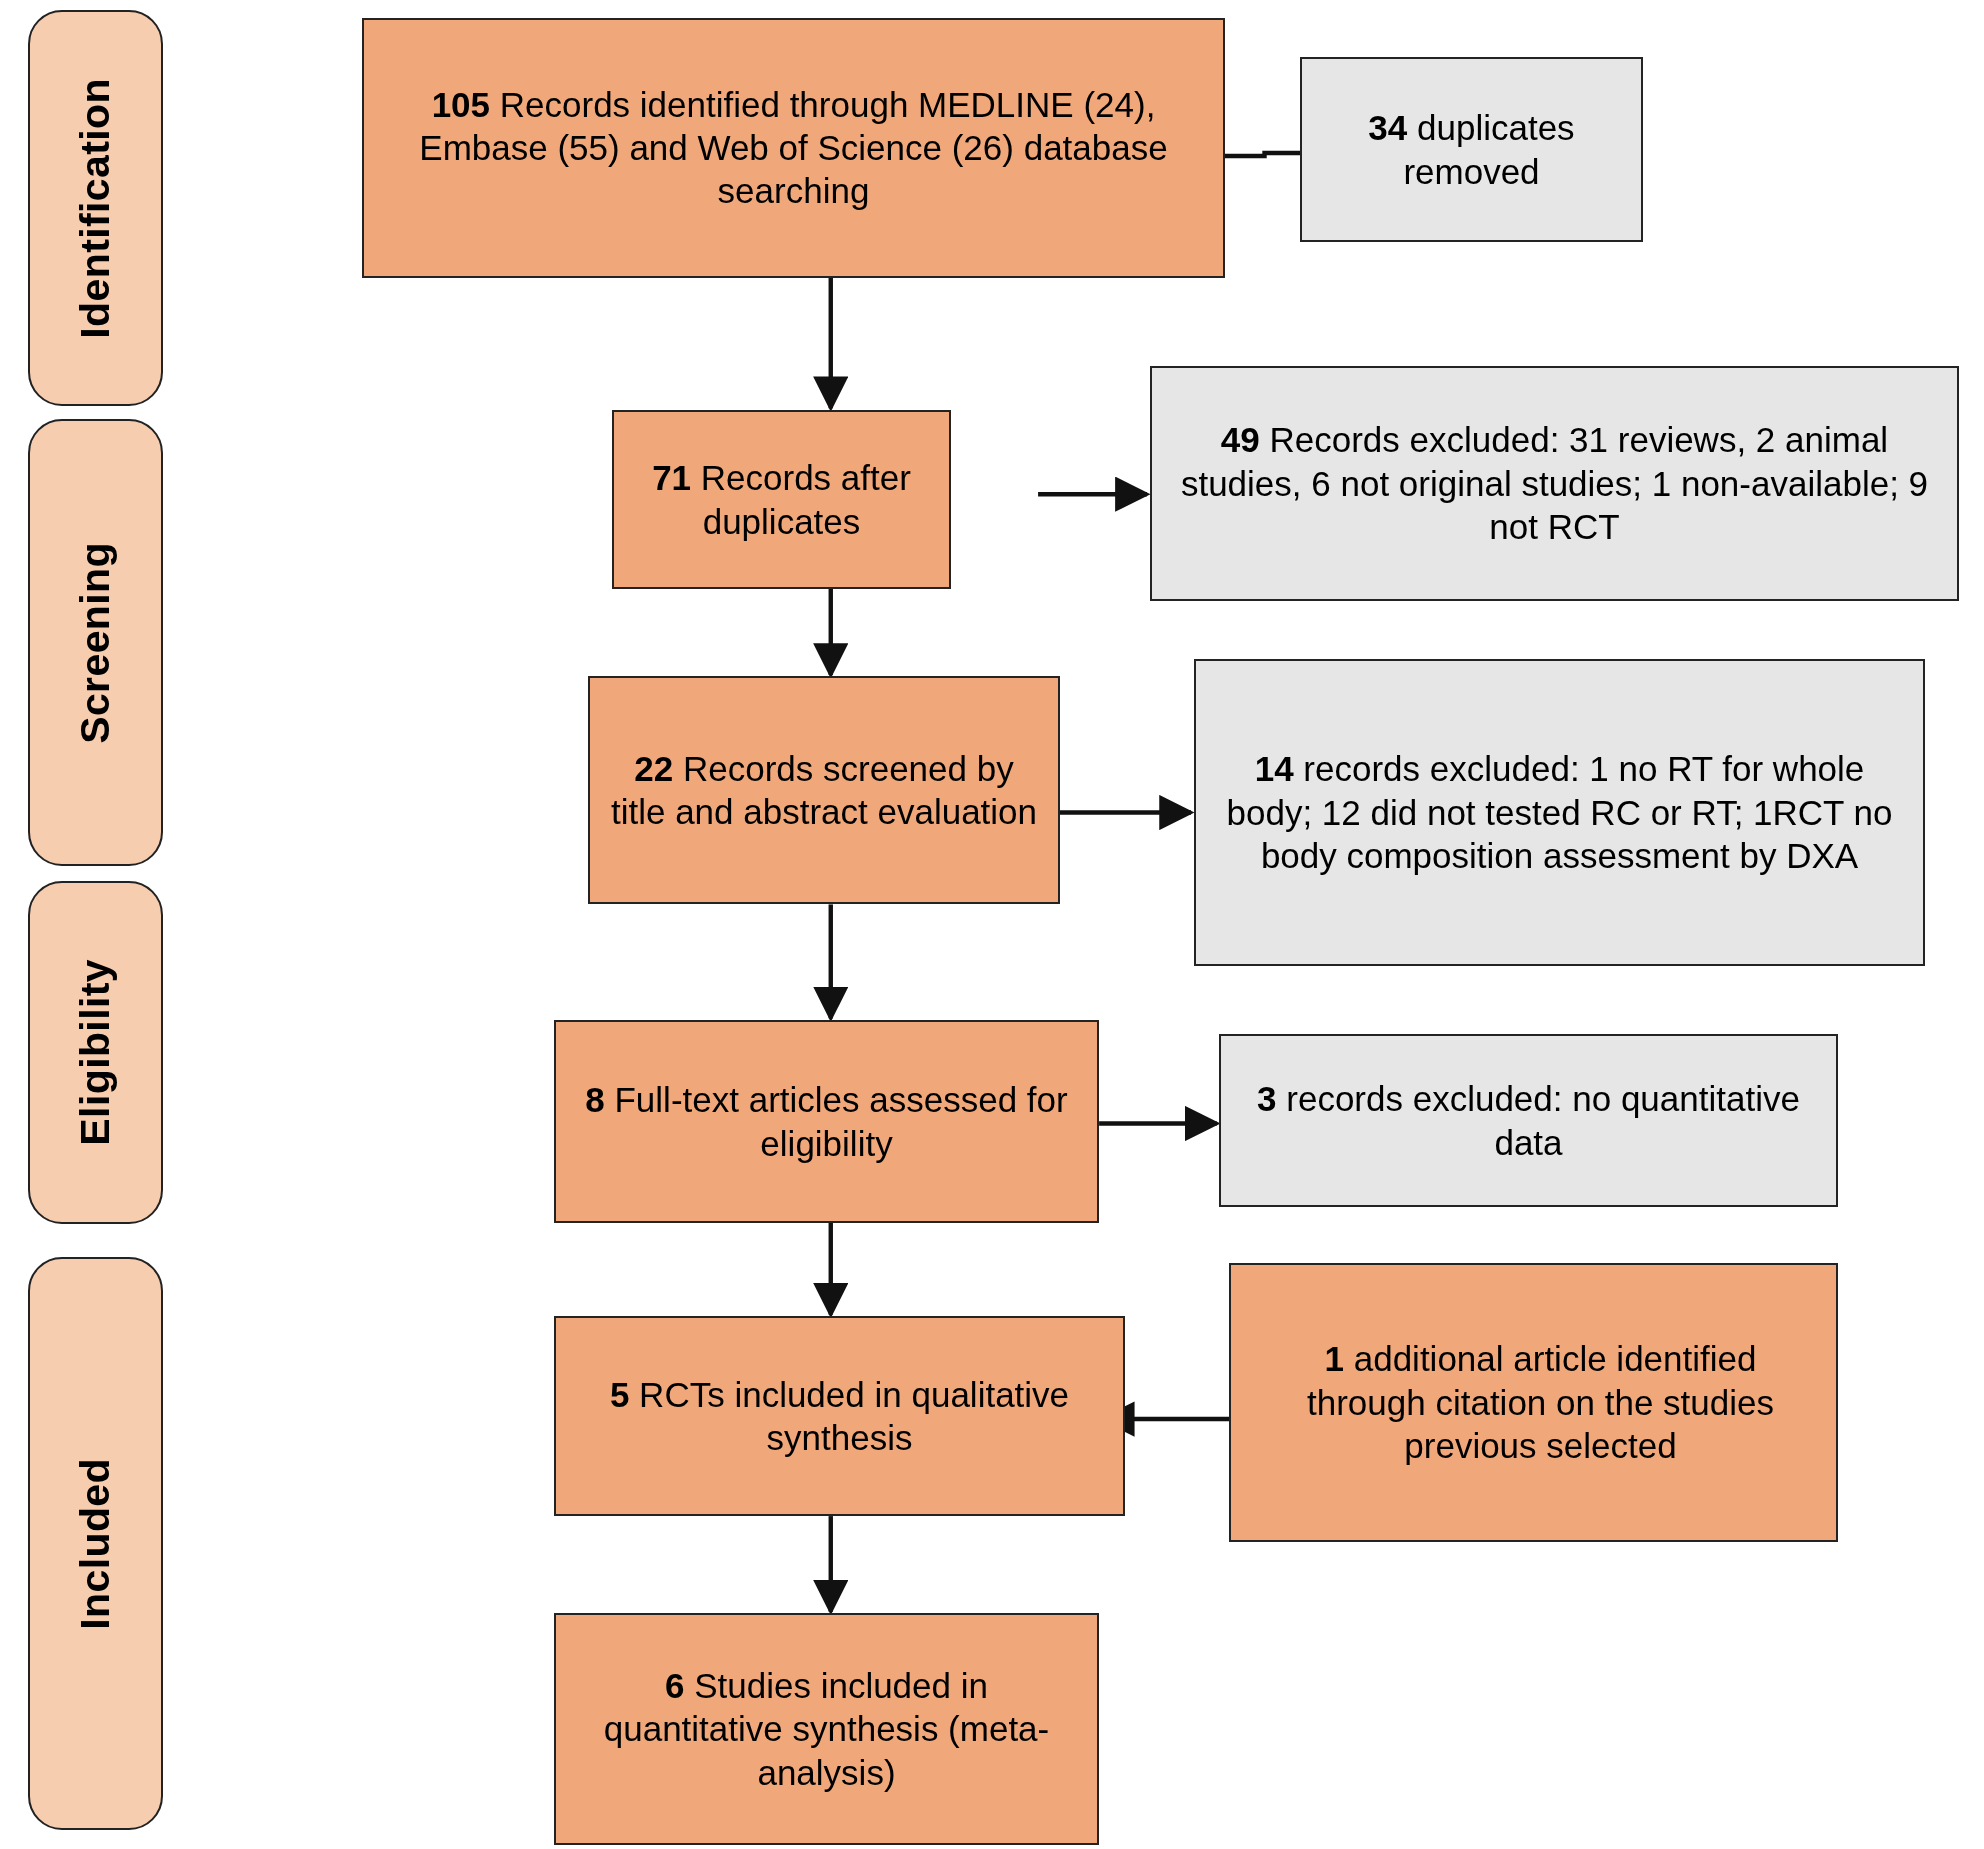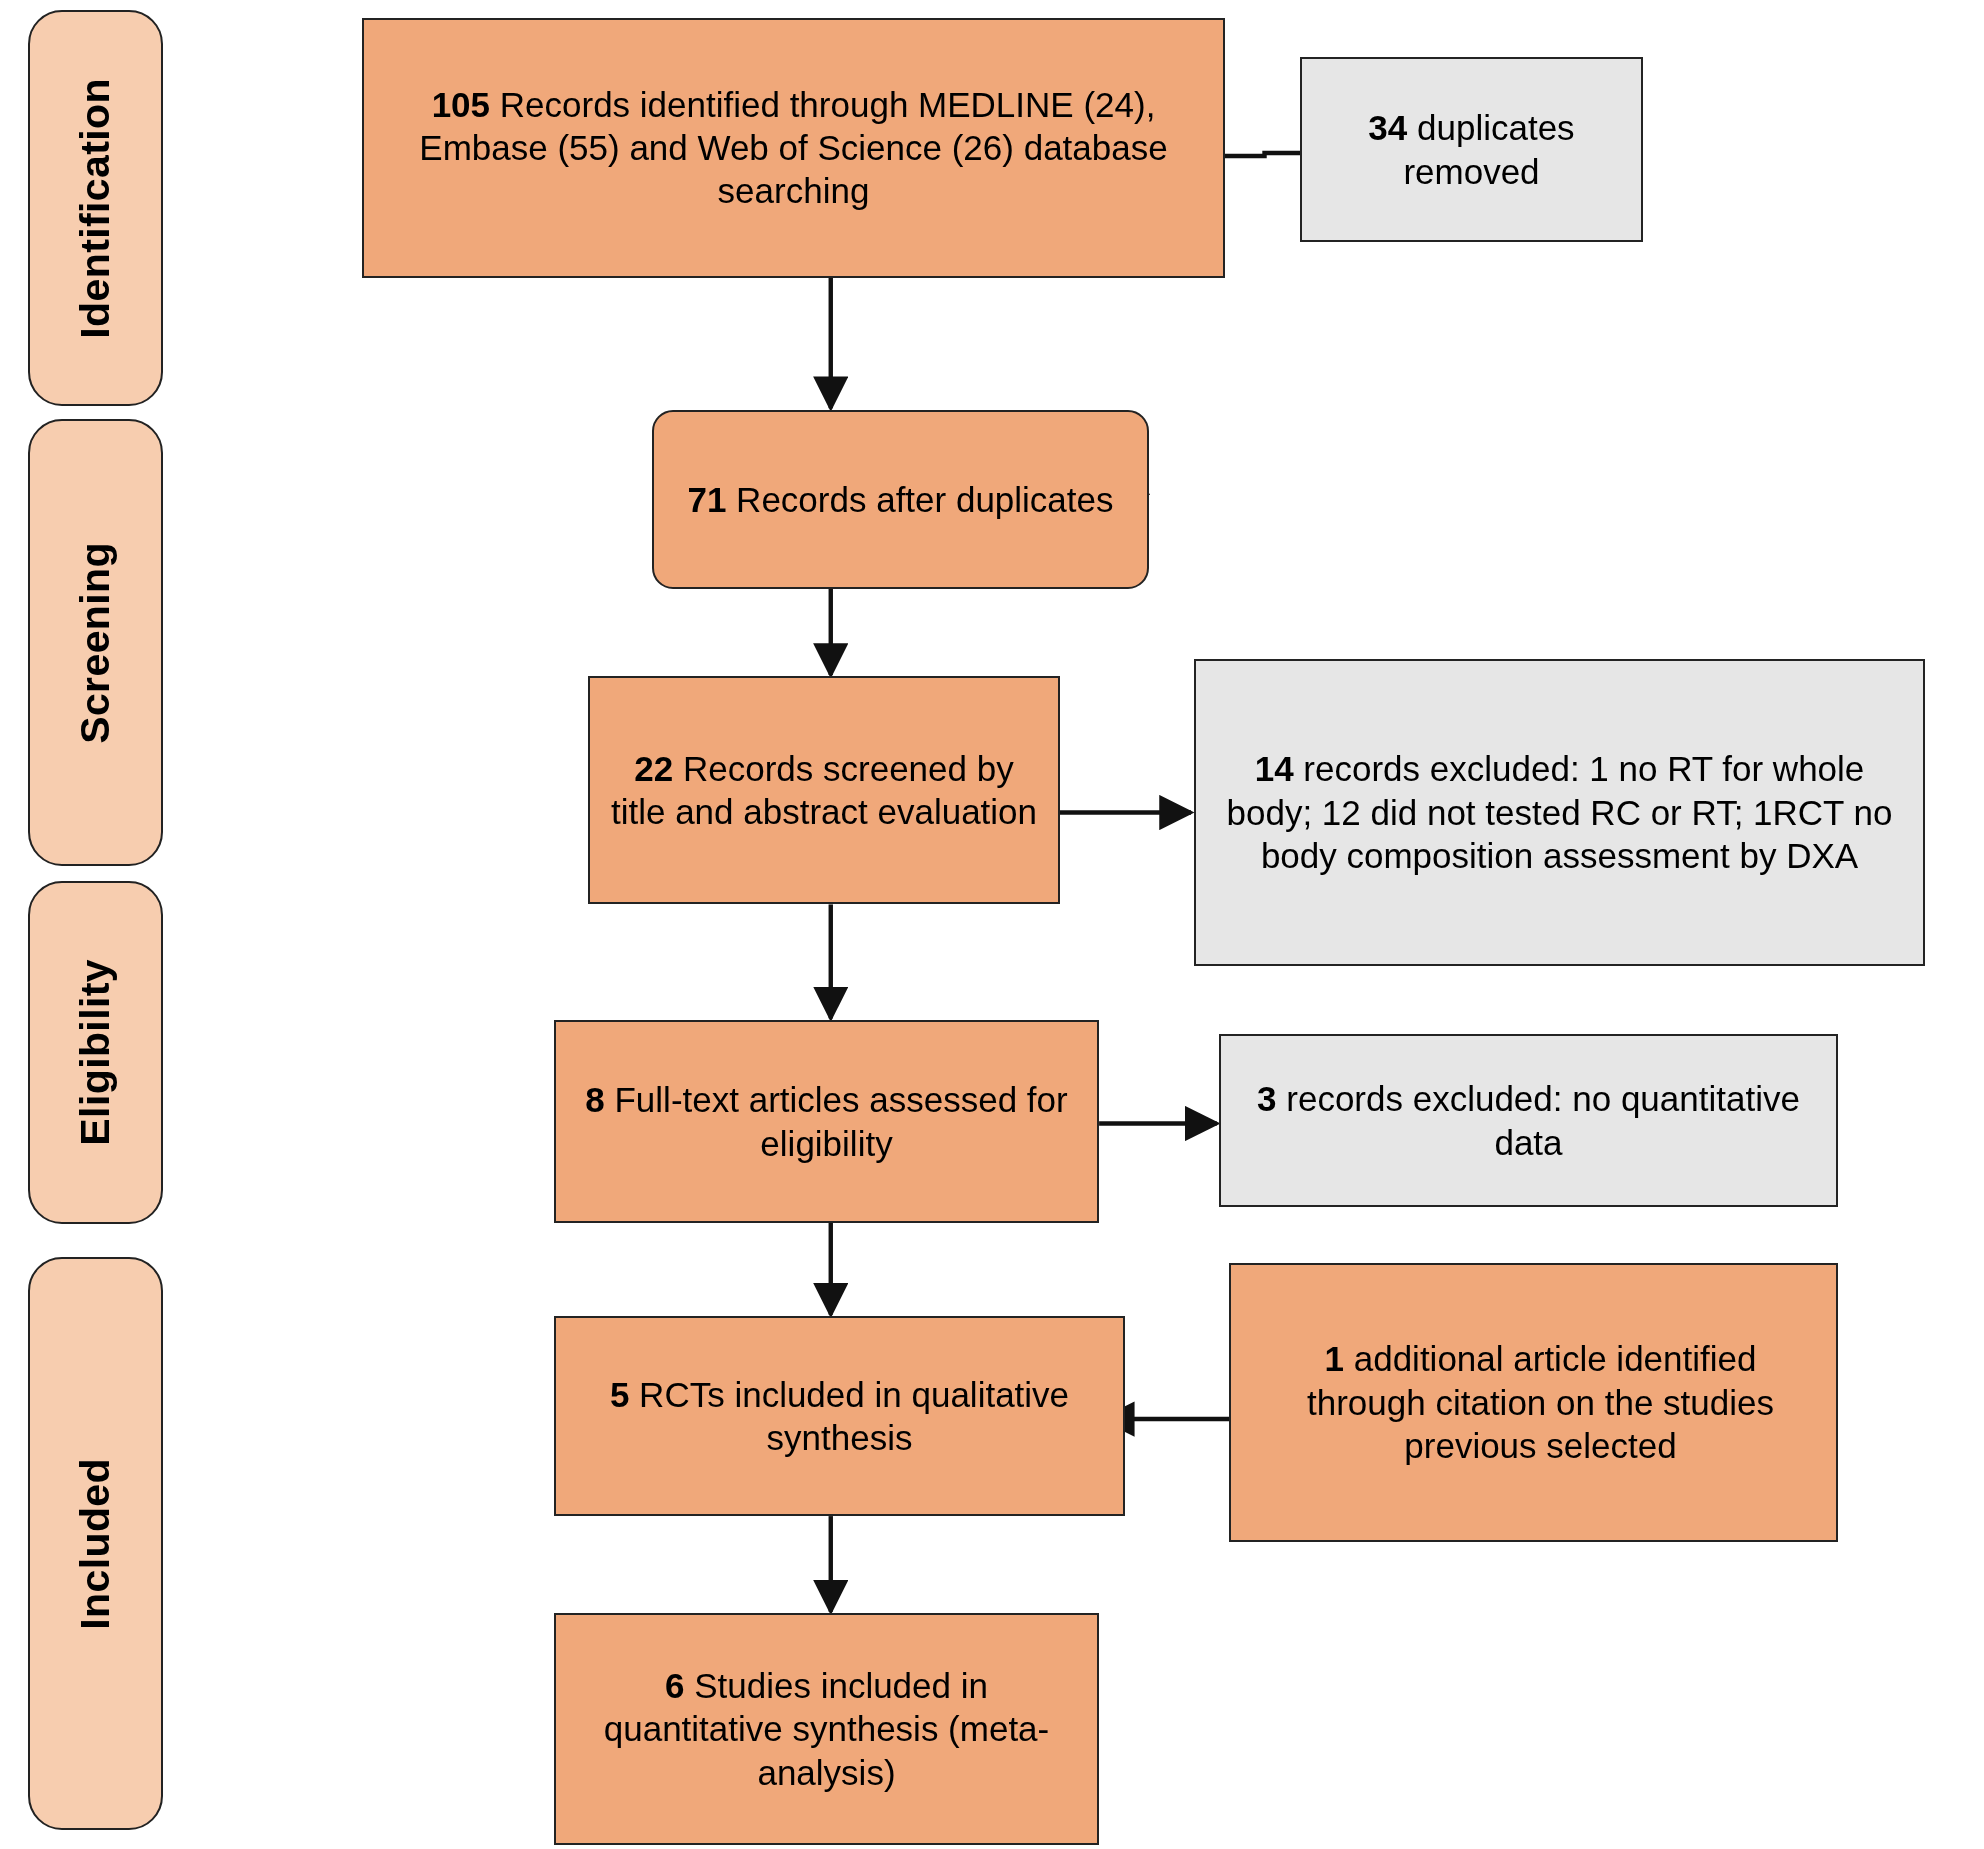--- a/index.html
+++ b/index.html
@@ -148,26 +148,31 @@
       <b>105</b><span> Records identified through MEDLINE (24), Embase (55) and Web of Science (26) database searching</span>
     </div>
   </div>
 
   <div class="node grey" style="left:1300px; top:57px; width:343px; height:185px;">
     <div class="node-text">
       <b>34</b><span> duplicates removed</span>
     </div>
   </div>
 
-  <div class="node orange" style="left:652px; top:410px; width:497px; height:179px;border-radius:21px;">
+  <div class="node orange" style="left:612px; top:410px; width:339px; height:179px;">
     <div class="node-text">
       <b>71</b><span> Records after duplicates</span>
     </div>
   </div>
 
+  <div class="node grey" style="left:1150px; top:366px; width:809px; height:235px;">
+    <div class="node-text">
+      <b>49</b><span> Records excluded: 31 reviews, 2 animal studies, 6 not original studies; 1 non-available; 9 not RCT</span>
+    </div>
+  </div>
 
   <div class="node orange" style="left:588px; top:676px; width:472px; height:228px;">
     <div class="node-text">
       <b>22</b><span> Records screened by title and abstract evaluation</span>
     </div>
   </div>
 
   <div class="node grey" style="left:1194px; top:659px; width:731px; height:307px;">
     <div class="node-text">
       <b>14</b><span> records excluded: 1 no RT for whole body; 12 did not tested RC or RT; 1RCT no body composition assessment by DXA</span>

